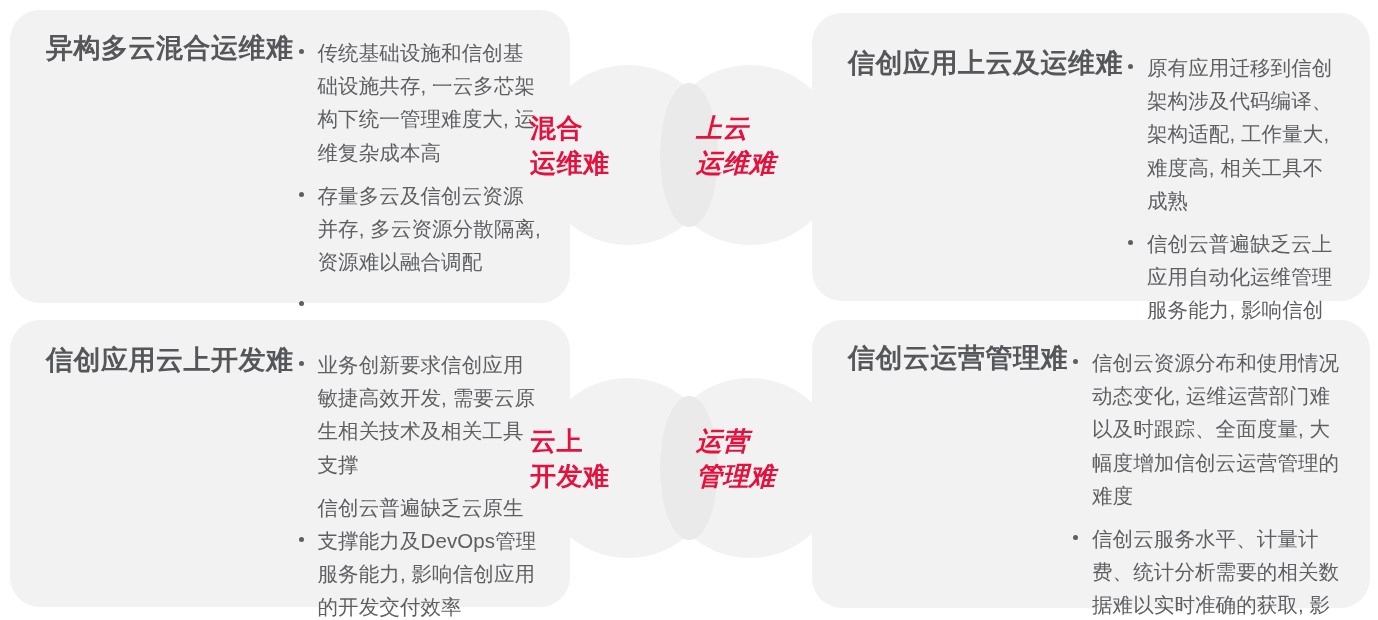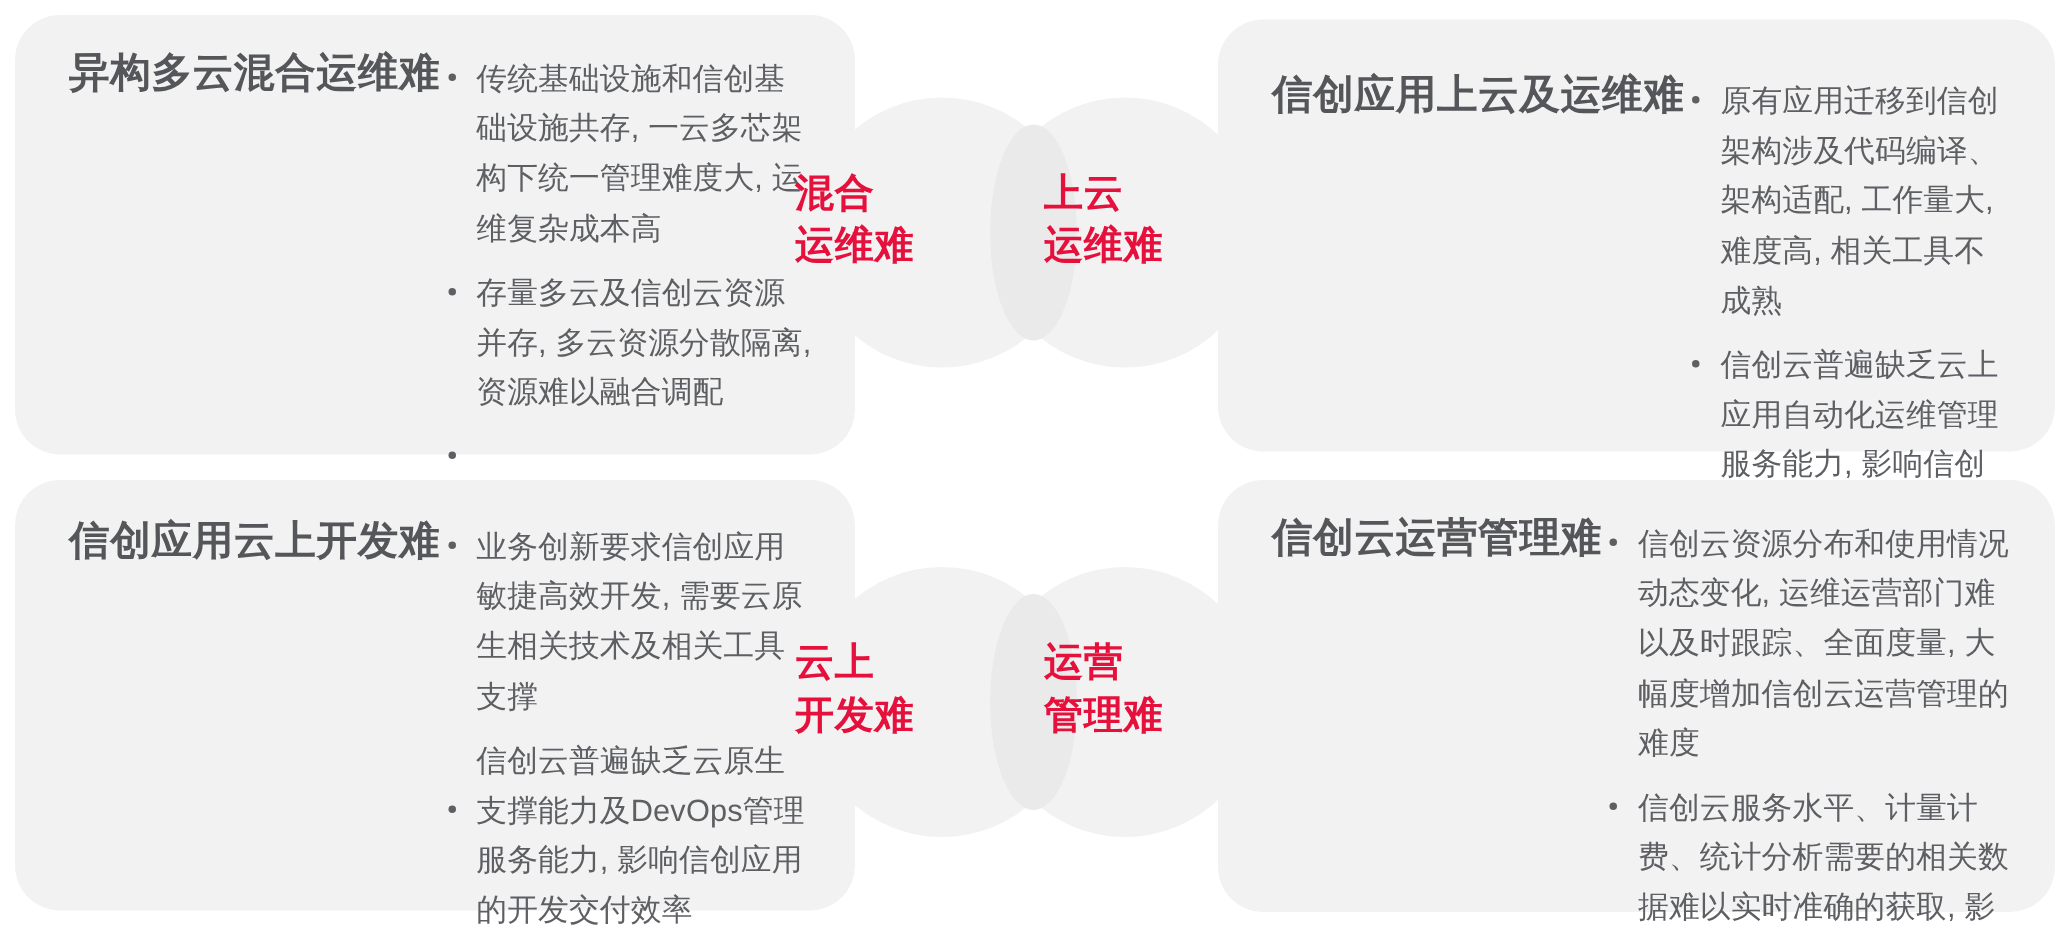--- a/index.html
+++ b/index.html
@@ -126,21 +126,21 @@
     width: 150px;
     text-align: left;
     color: #e5103c;
     font-size: 26px;
     font-weight: bold;
     line-height: 1.35;
     letter-spacing: 0.5px;
     white-space: pre-line;
   }
   .venn .label.left  { left: -8px; }
-  .venn .label.right { left: 158px; }
+  .venn .label.right { left: 158px; font-style: italic; }
 </style>
 </head>
 <body>
 
 <div class="stage">
 
   <div class="card tl">
     <div class="card-inner">
       <h2 class="card-title">异构多云混合运维难</h2>
       <ul class="bullets">

